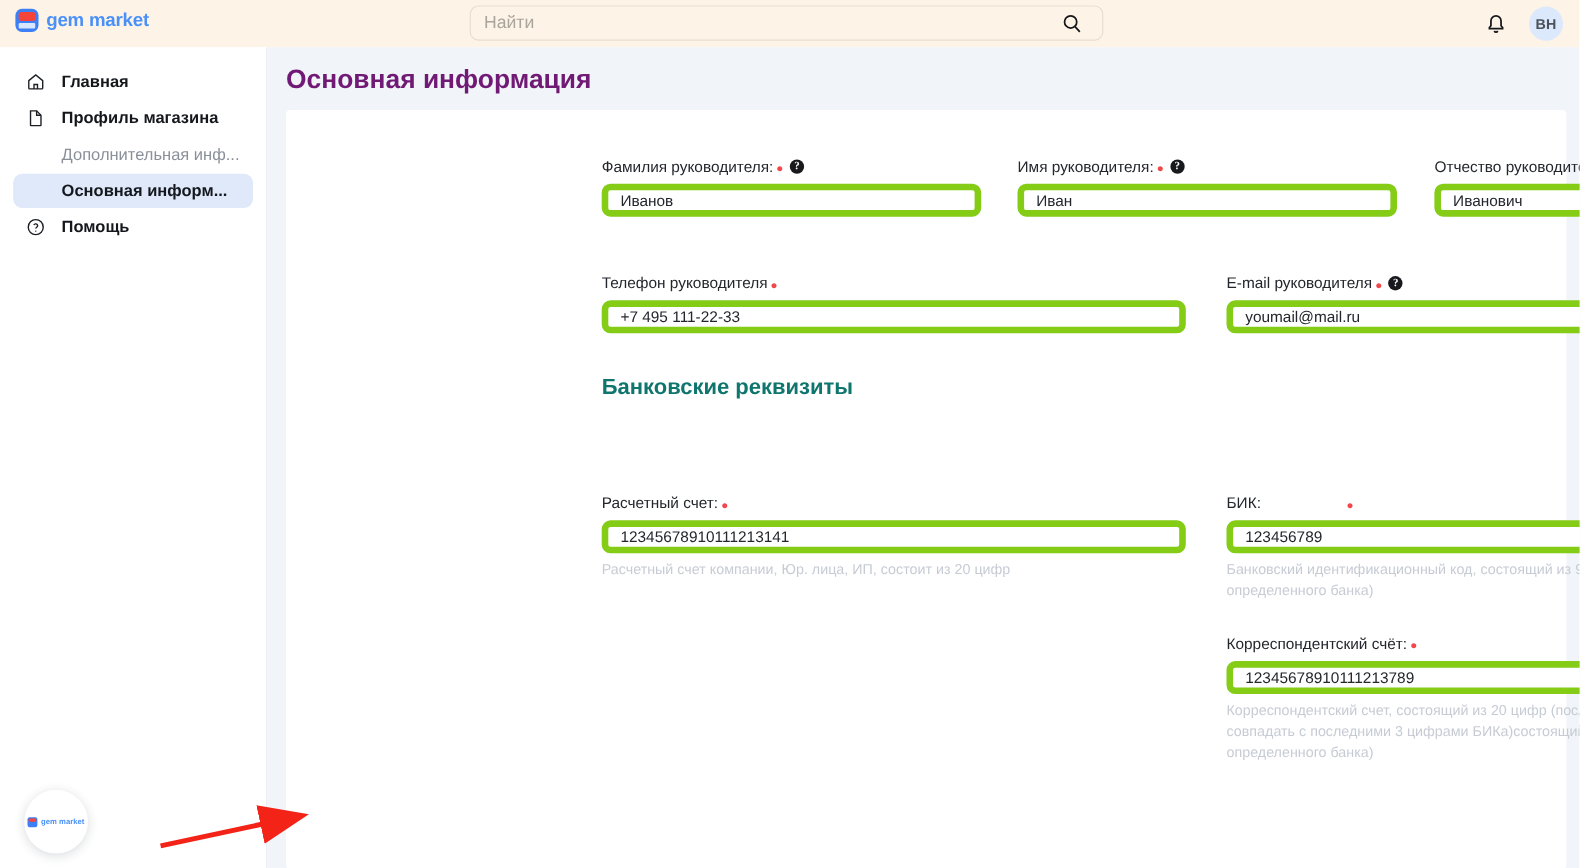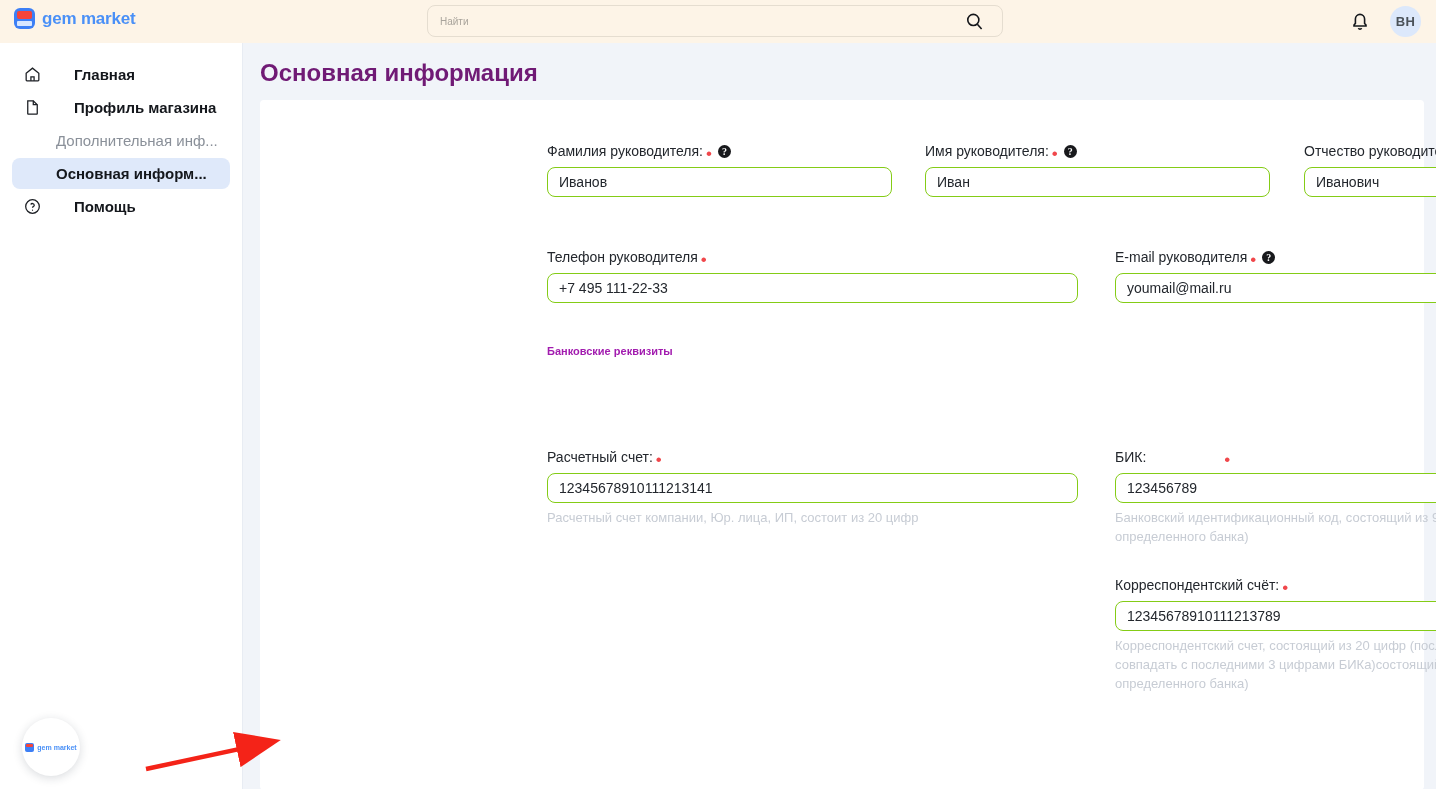--- a/index.html
+++ b/index.html
@@ -44,21 +44,21 @@
   .searchbar {
     position: absolute; left: 427px; top: 5px;
     width: 576px; height: 32px;
     border: 1px solid #e5ddd0; border-radius: 8px;
     background: #fdf4e7;
     display: flex; align-items: center;
   }
   .search-input {
     border: 0; outline: 0; background: transparent;
     font-family: "Liberation Sans", sans-serif;
-    font-size: 10px; color: #8b5cf6;
+    font-size: 16px; color: #8b5cf6;
     padding: 0 34px 0 12px; width: 100%; height: 100%;
   }
   .search-input::placeholder { color: #a9a49c; }
   .search-icon {
     position: absolute; right: 18px; top: 6px;
     width: 19px; height: 19px; color: #14161a;
   }
 
   .bell-btn {
     position: absolute; right: 64px; top: 9px;
@@ -76,21 +76,21 @@
 
   
   .sidebar {
     position: absolute; left: 0; top: 43px;
     width: 243px; height: 746px;
     background: #ffffff;
     border-right: 1px solid #e8ecf3;
     padding-top: 16px;
   }
   .nav-item {
-    display: flex; align-items: center; gap: 32px;
+    display: flex; align-items: center; gap: 14px;
     height: 31px; margin: 0 12px 2px 12px;
     padding: 0 10px; border-radius: 8px;
     cursor: pointer; white-space: nowrap;
   }
   .nav-item .nav-icon {
     width: 20px; height: 20px; flex: 0 0 20px;
     color: #1c1f24; display: flex; align-items: center; justify-content: center;
   }
   .nav-label { font-size: 15px; font-weight: 700; color: #14171c; }
   .nav-item.sub { padding-left: 44px; }
@@ -124,32 +124,32 @@
   .help-icon {
     width: 13px; height: 13px; border-radius: 50%;
     background: #18191c; color: #fff;
     font-size: 10px; font-weight: 700;
     display: inline-flex; align-items: center; justify-content: center;
     margin-left: 3px; cursor: pointer;
     font-family: "Liberation Serif", serif;
   }
   .txt-input {
     width: 100%; height: 30px;
-    border: 1px solid #84cc16; border-radius: 8px;
+    border: 6px solid #84cc16; border-radius: 8px;
     background: #fff; outline: 0;
     font-family: "Liberation Sans", sans-serif;
     font-size: 14px; color: #23272d;
     padding: 0 11px;
   }
   .hint {
     font-size: 13px; color: #c7ccd4; line-height: 19px;
     margin-top: 5px;
   }
   .section-title {
-    font-size: 11px; font-weight: 700; color: #a21caf;
+    font-size: 20px; font-weight: 700; color: #0f766e;
   }
 
   .row { position: absolute; }
 
   
   .logo-badge {
     position: absolute; left: 22px; top: 718px;
     width: 58px; height: 58px; border-radius: 50%;
     background: #ffffff;
     box-shadow: 0 2px 10px rgba(30,40,60,0.17);

